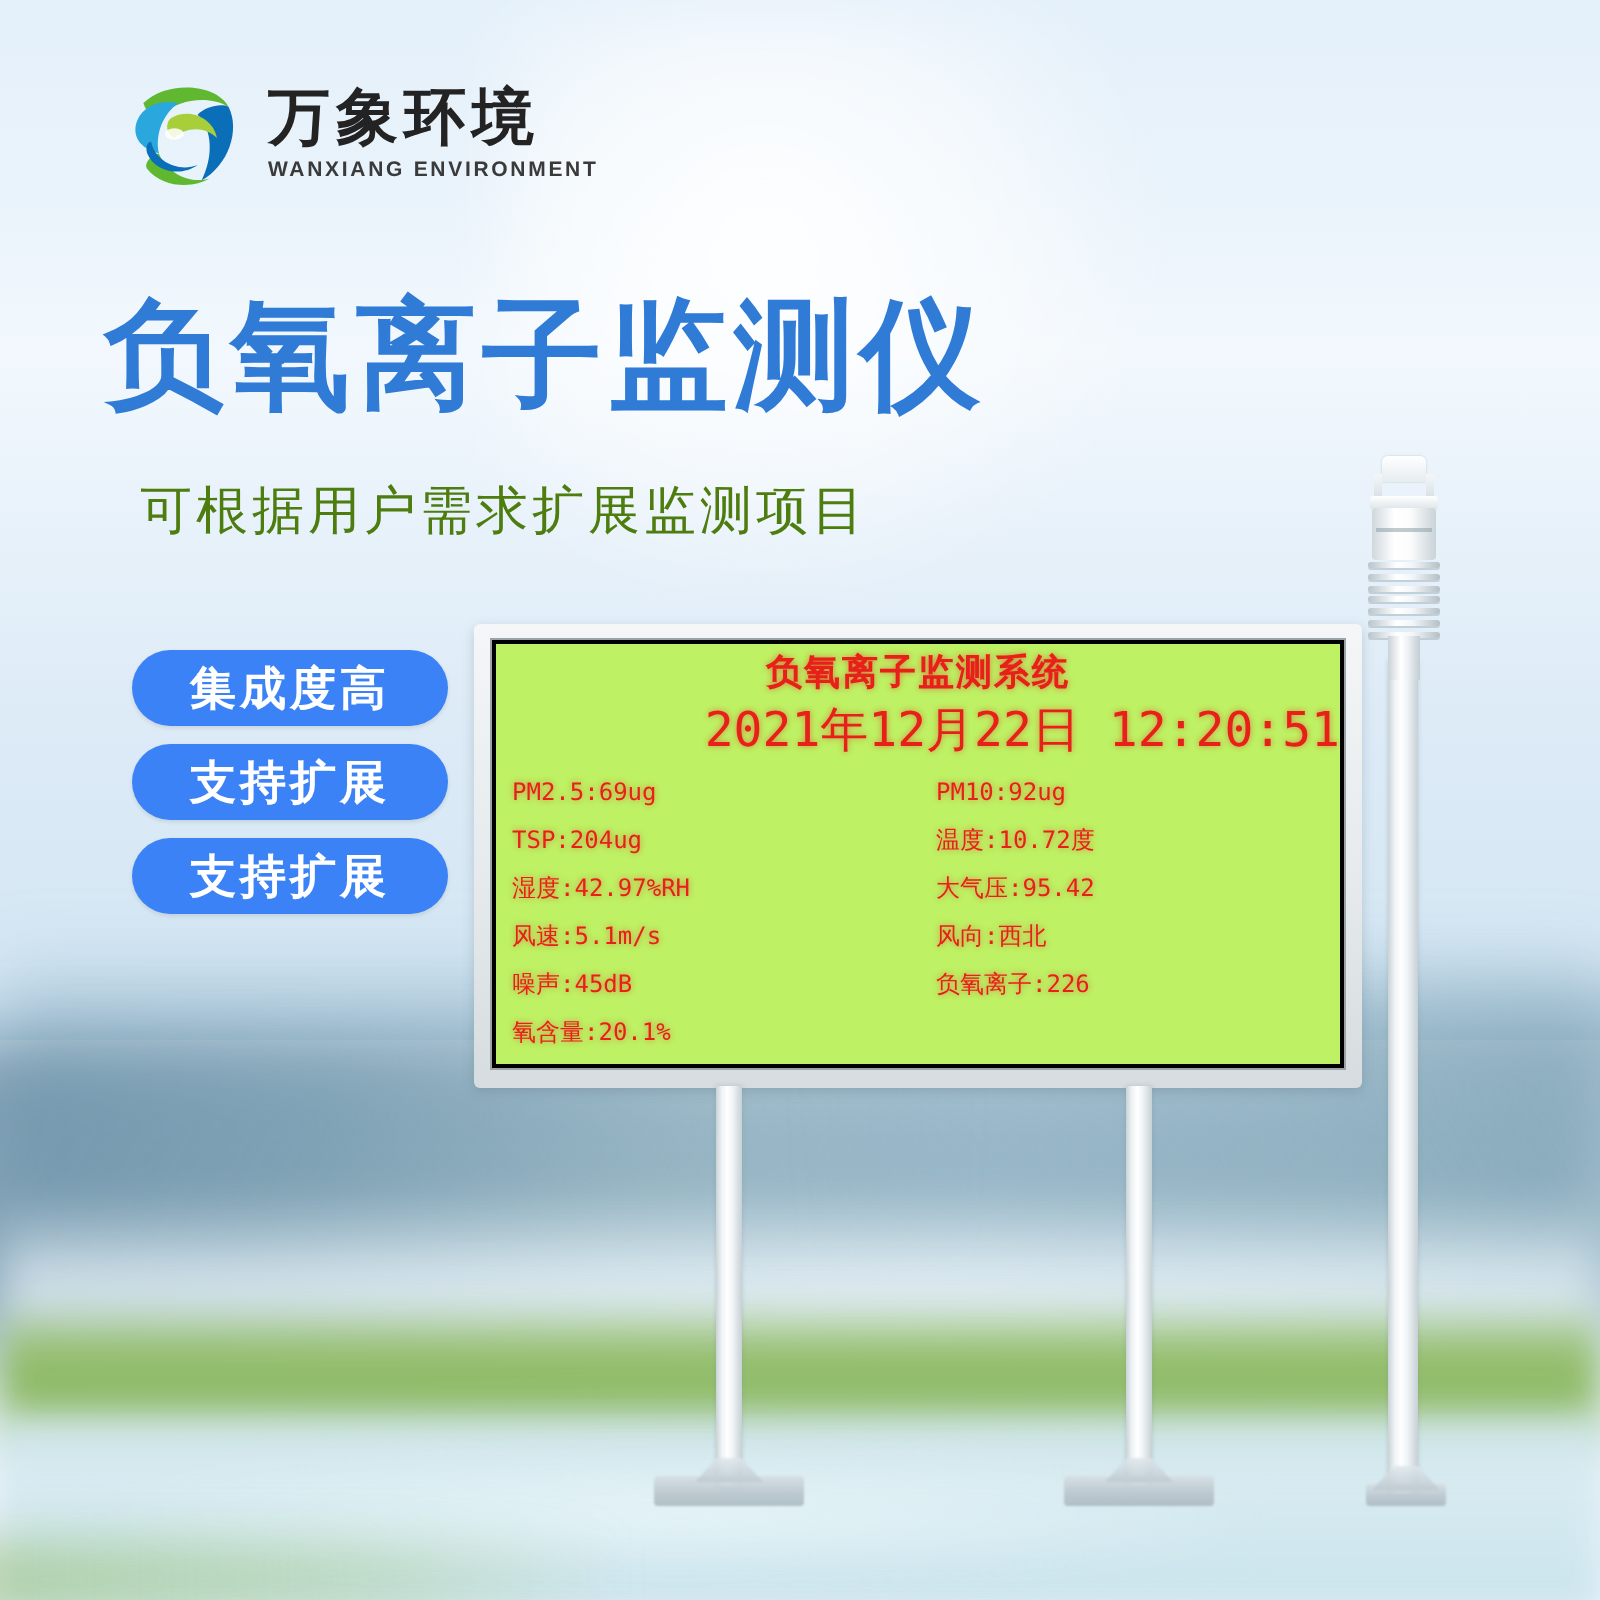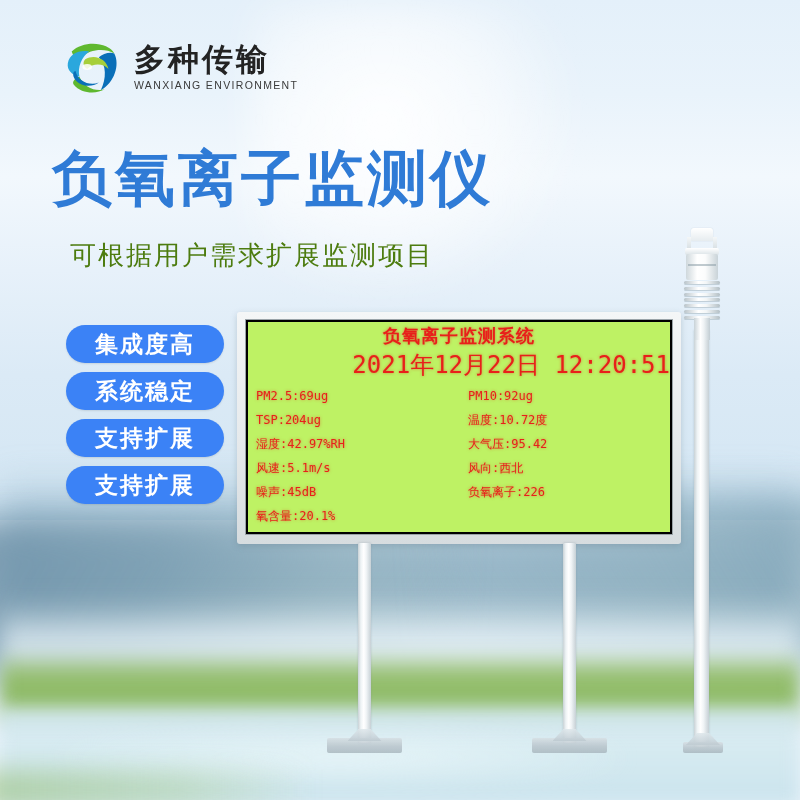--- a/index.html
+++ b/index.html
@@ -111,21 +111,21 @@
   }
   .brand-mark { width: 62px; height: 62px; display: block; }
   .brand-text { display: flex; flex-direction: column; justify-content: center; }
   .brand-cn {
     font-size: 31px; font-weight: bold; color: #232323;
     letter-spacing: 3px; line-height: 1.08;
     font-family: "DejaVu Sans", "Liberation Sans", sans-serif;
   }
   .brand-en {
     font-size: 10.5px; color: #3a3a3a; letter-spacing: 1.35px;
-    font-weight: normal; margin-top: 3px;
+    font-weight: bold; margin-top: 3px;
   }
 
   
   .headline {
     position: absolute; left: 52px; top: 148px;
     font-size: 60px; font-weight: bold;
     color: #2f7bd6; letter-spacing: 3px; line-height: 1;
     font-family: "DejaVu Sans", "Liberation Sans", sans-serif;
   }
   .subhead {
@@ -307,34 +307,31 @@
     <svg class="brand-mark" viewBox="0 0 64 64">
       <path d="M10 16 C22 4, 48 6, 54 18 C44 12, 28 14, 20 22 C16 26, 12 22, 10 16 Z" fill="#5fb82f"></path>
       <path d="M54 18 C60 30, 54 48, 40 56 C46 44, 46 30, 38 22 C42 18, 50 16, 54 18 Z" fill="#0a6fb8"></path>
       <path d="M6 28 C8 18, 18 14, 28 16 C20 22, 16 32, 18 42 C10 40, 5 35, 6 28 Z" fill="#2aa7dd"></path>
       <path d="M18 42 C22 52, 34 58, 44 55 C36 60, 20 60, 12 50 C10 47, 14 43, 18 42 Z" fill="#5fb82f"></path>
       <path d="M24 24 C34 18, 46 24, 48 34 C42 28, 32 28, 26 34 C22 32, 21 27, 24 24 Z" fill="#a6cf3a"></path>
       <path d="M14 36 C16 46, 28 52, 38 48 C30 54, 16 52, 12 42 C11 39, 12 36, 14 36 Z" fill="#0a6fb8"></path>
       <ellipse cx="26" cy="32" rx="5" ry="3" fill="#ffffff" opacity="0.85"></ellipse>
     </svg>
     <div class="brand-text">
-      <div class="brand-cn">多种传输</div>
+      <div class="brand-cn">万象环境</div>
       <div class="brand-en">WANXIANG ENVIRONMENT</div>
     </div>
   </div>
 
   <div class="headline">负氧离子监测仪</div>
   <div class="subhead">可根据用户需求扩展监测项目</div>
 
   <div class="badges">
     <div class="badge">
         <span>集成度高</span>
-      </div>
-    <div class="badge">
-        <span>系统稳定</span>
       </div>
     <div class="badge">
         <span>支持扩展</span>
       </div>
     <div class="badge">
         <span>支持扩展</span>
       </div>
   </div>
 
   <div class="board-frame">

